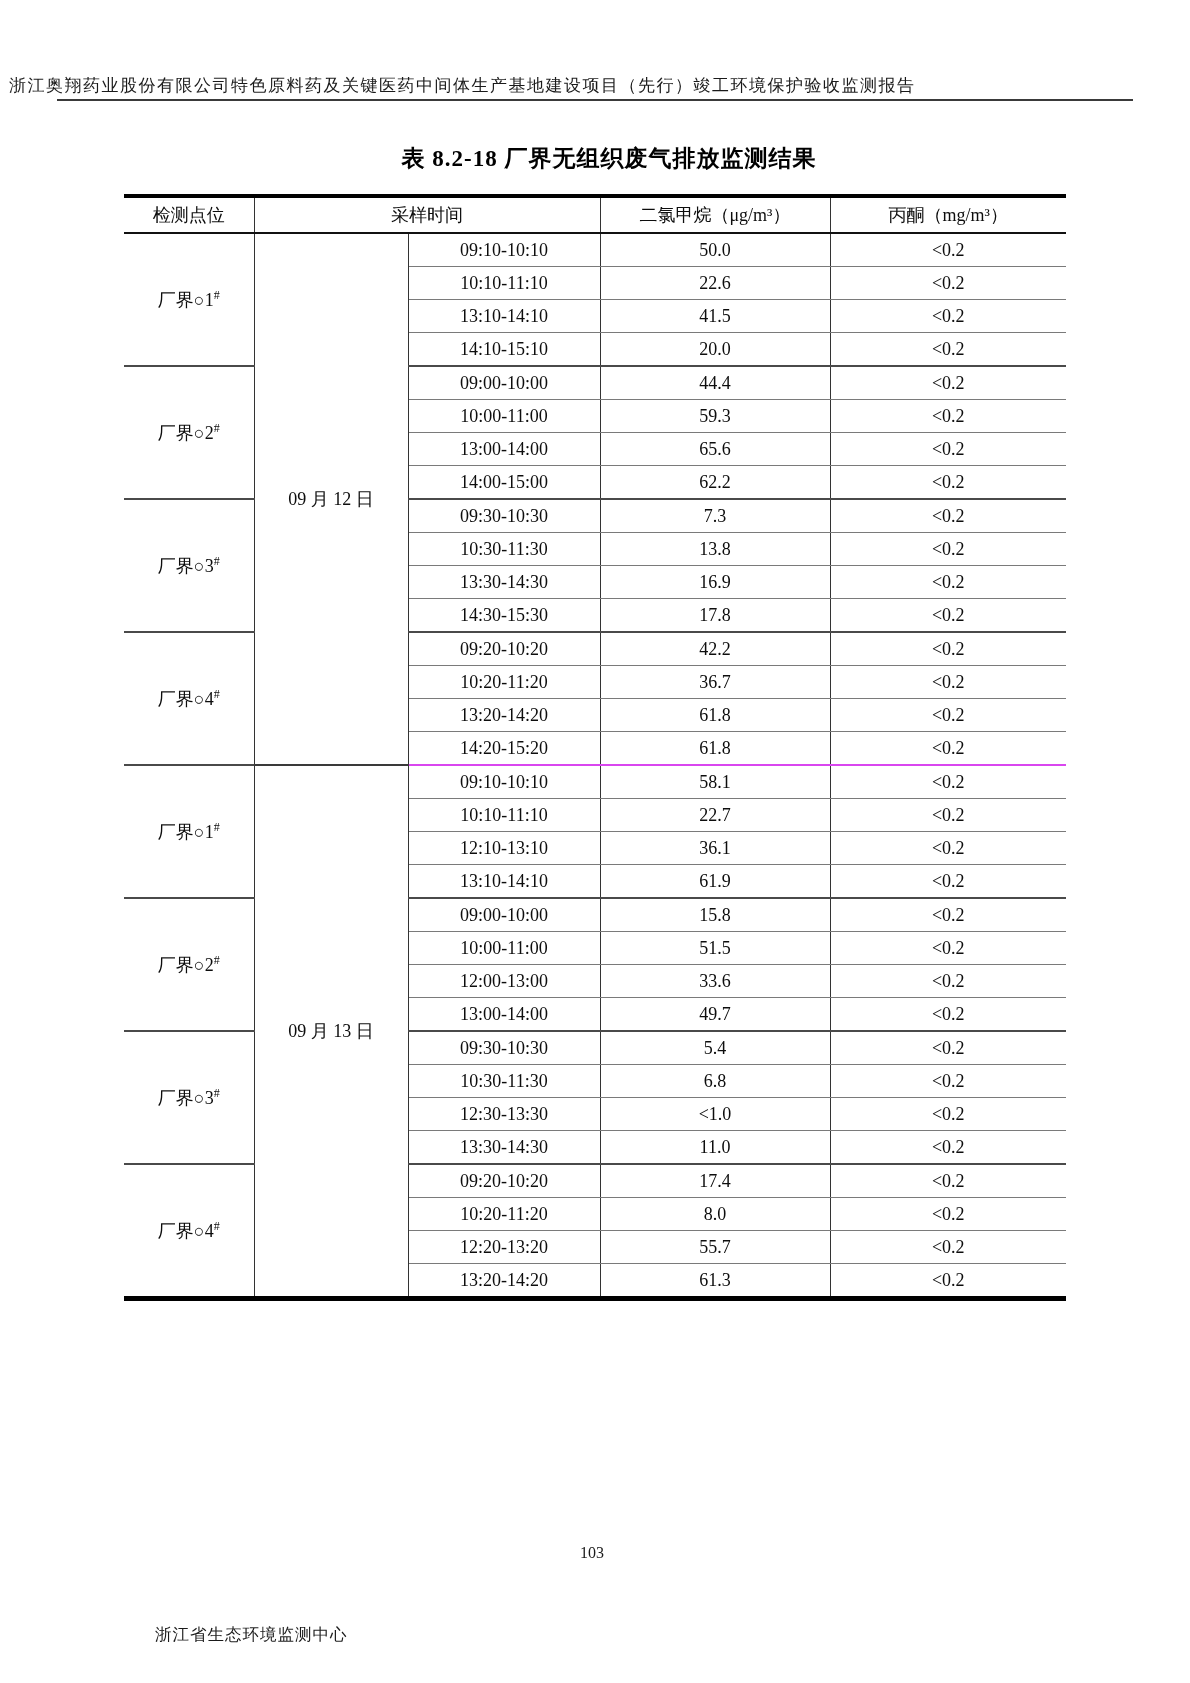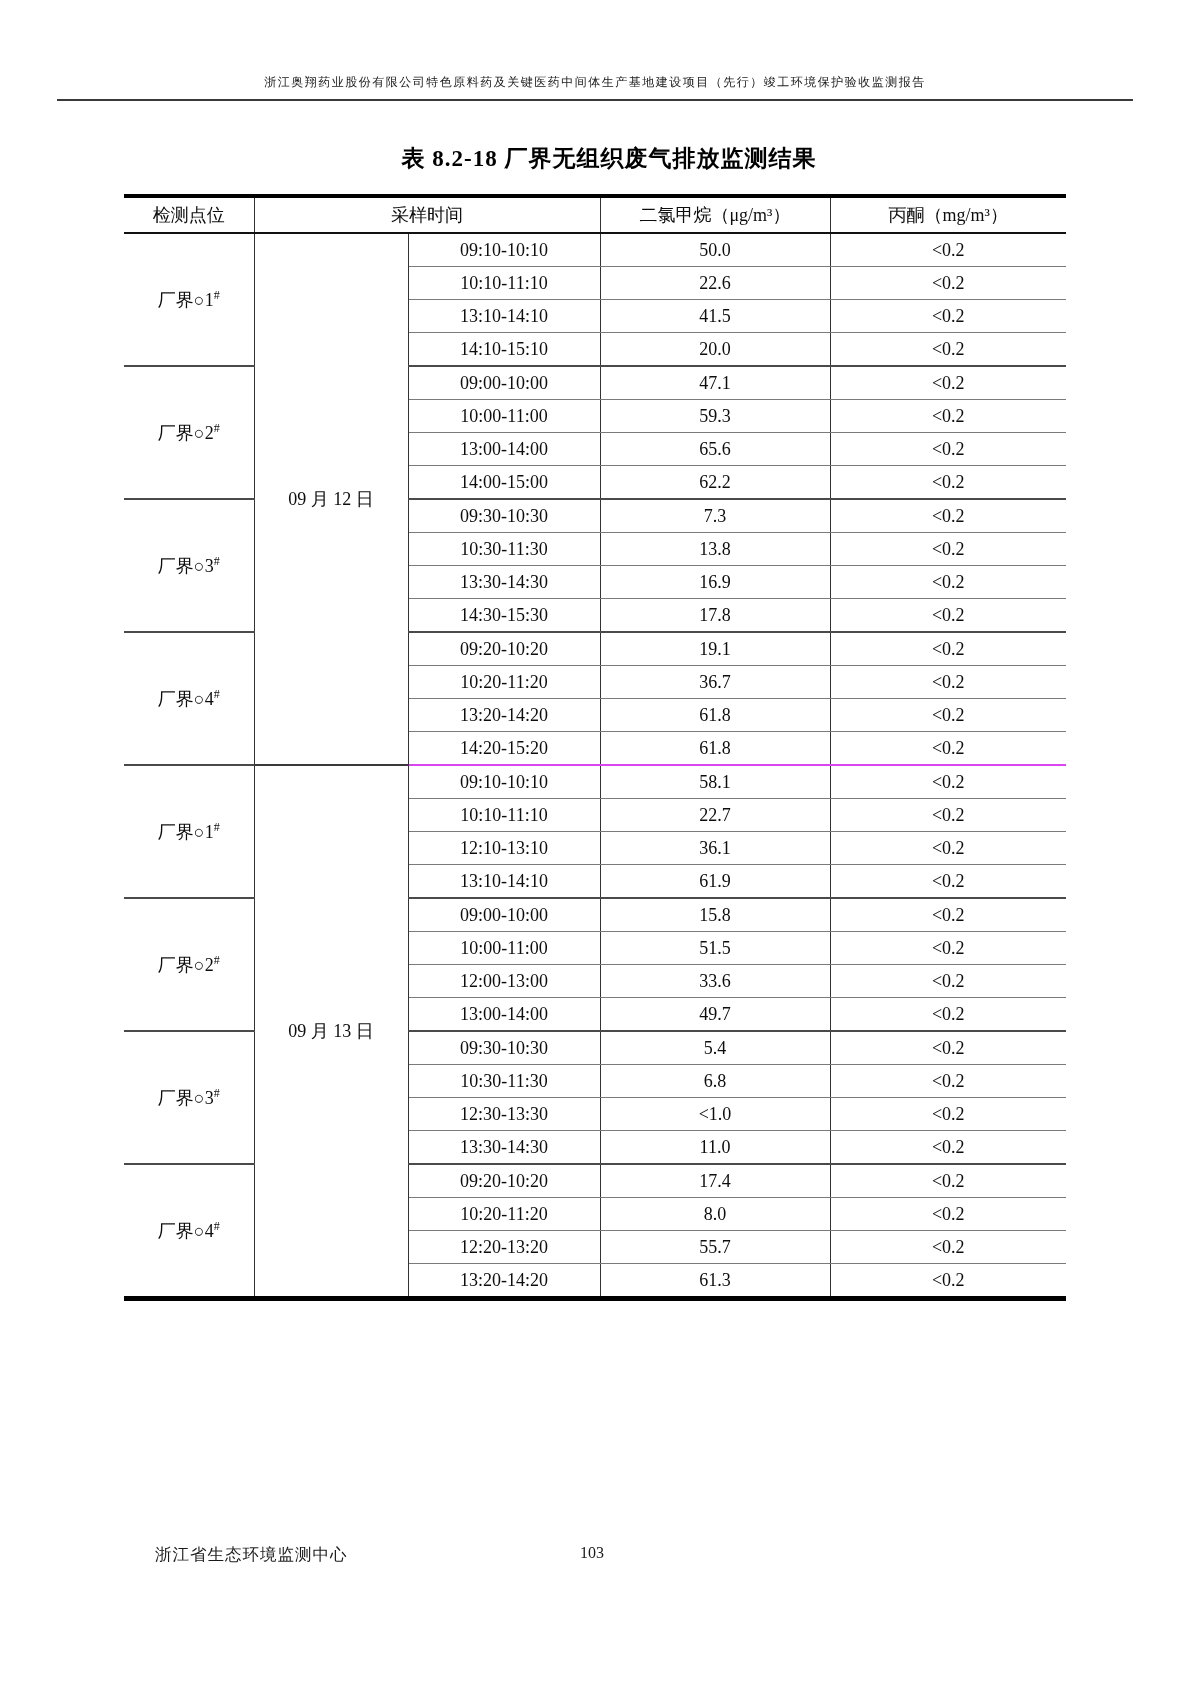--- a/index.html
+++ b/index.html
@@ -10,23 +10,22 @@
     margin: 0 auto;
     background: #ffffff;
     font-family: "Liberation Serif", "DejaVu Serif", serif;
     color: #111111;
     overflow: hidden;
   }
 
   
   .running-head {
     position: absolute;
-    top: 74px; left: 0; right: 0;
-    text-align: center;
-    font-size: 12px;
+    top: 74px; left: 9px; right: 0;
+    font-size: 17px;
     letter-spacing: 1.5px;
     color: #1a1a1a;
     white-space: nowrap;
   }
   .head-rule {
     position: absolute;
     top: 99px; left: 57px;
     width: 1076px; height: 0;
     border-top: 2px solid #3a3a3a;
   }
@@ -69,21 +68,21 @@
   .c-date  { border-right: 1.5px solid #333333; border-bottom: 2px solid #3a3a3a; }
   .c-time, .c-dcm { border-right: 1.5px solid #333333; }
   .c-time, .c-dcm, .c-ace { border-bottom: 1px solid #7a7a7a; }
   tr.sec-end td { border-bottom: 2px solid #4a4a4a; }
   tr.day-end td { border-bottom: 2px solid #d946ef; }
   sup { font-size: 12px; line-height: 0; }
 
   
   .footer-org {
     position: absolute;
-    top: 1544px; left: 155px;
+    top: 1624px; left: 155px;
     font-size: 16.5px;
     letter-spacing: 1px;
     color: #1a1a1a;
   }
   .footer-page {
     position: absolute;
     top: 1544px; left: 552px;
     width: 80px;
     text-align: center;
     font-size: 16px;
@@ -136,21 +135,21 @@
             <td class="c-ace">&lt;0.2</td>
           </tr>
           <tr class="sec-end">
             <td class="c-time">14:10-15:10</td>
             <td class="c-dcm">20.0</td>
             <td class="c-ace">&lt;0.2</td>
           </tr>
           <tr>
             <td rowspan="4" class="c-point"><span>厂界○2</span><sup>#</sup></td>
             <td class="c-time">09:00-10:00</td>
-            <td class="c-dcm">47.1</td>
+            <td class="c-dcm">44.4</td>
             <td class="c-ace">&lt;0.2</td>
           </tr>
           <tr>
             <td class="c-time">10:00-11:00</td>
             <td class="c-dcm">59.3</td>
             <td class="c-ace">&lt;0.2</td>
           </tr>
           <tr>
             <td class="c-time">13:00-14:00</td>
             <td class="c-dcm">65.6</td>
@@ -178,21 +177,21 @@
             <td class="c-ace">&lt;0.2</td>
           </tr>
           <tr class="sec-end">
             <td class="c-time">14:30-15:30</td>
             <td class="c-dcm">17.8</td>
             <td class="c-ace">&lt;0.2</td>
           </tr>
           <tr>
             <td rowspan="4" class="c-point"><span>厂界○4</span><sup>#</sup></td>
             <td class="c-time">09:20-10:20</td>
-            <td class="c-dcm">19.1</td>
+            <td class="c-dcm">42.2</td>
             <td class="c-ace">&lt;0.2</td>
           </tr>
           <tr>
             <td class="c-time">10:20-11:20</td>
             <td class="c-dcm">36.7</td>
             <td class="c-ace">&lt;0.2</td>
           </tr>
           <tr>
             <td class="c-time">13:20-14:20</td>
             <td class="c-dcm">61.8</td>

